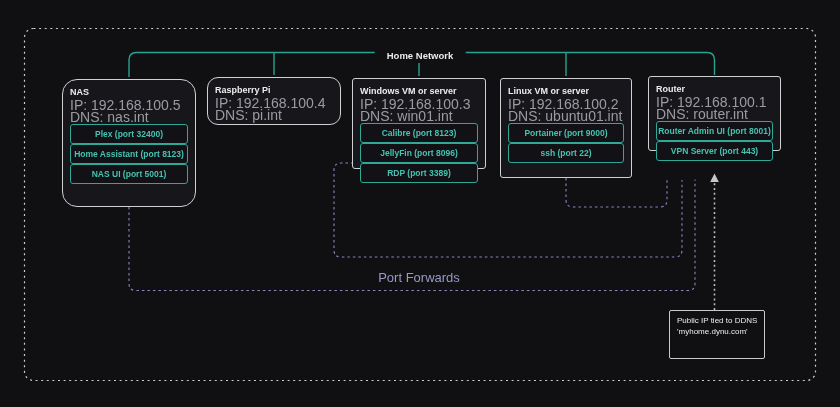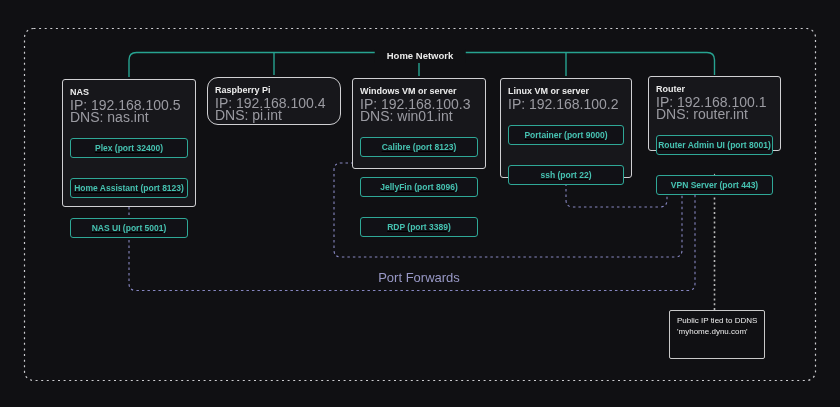--- a/index.html
+++ b/index.html
@@ -26,21 +26,21 @@
     color:#9898c6; font-size:13px; line-height:10px; z-index:2; white-space:nowrap;
   }
 
   .device {
     position:absolute; box-sizing:border-box; z-index:2;
     background:#17171b; border:1px solid #d0d0d3; border-radius:3px;
     padding:6px 7px;
   }
   .dev-title { font-size:9px; font-weight:700; color:#ececec; line-height:12px; margin-bottom:1px; white-space:nowrap; }
   .dev-meta  { font-size:14px; color:#9b9ba2; line-height:12px; white-space:nowrap; }
-  .services  { margin-top:15px; display:flex; flex-direction:column; gap:20px;text-decoration:underline; }
+  .services  { margin-top:1px; display:flex; flex-direction:column; gap:0; }
   .service-btn {
     height:20px; box-sizing:border-box;
     border:1px solid #2fa897; border-radius:3px; background:#111116;
     color:#46c2b1; font-size:8.5px; font-weight:600;
     display:flex; align-items:center; justify-content:center; white-space:nowrap;
   }
 
   .ddns-note {
     position:absolute; left:669px; top:310px; z-index:2;
     box-sizing:border-box; background:#101013;
@@ -64,21 +64,21 @@
     <path class="pf" d="M359 163 H341 Q334 163 334 170 V250 Q334 257 341 257 H675 Q682 257 682 250 V180"></path>
     <path class="pf" d="M129 207 V283.5 Q129 290.5 136 290.5 H688 Q695 290.5 695 283.5 V179.5"></path>
     <path class="pf" d="M566 178 V200 Q566 207 573 207 H660 Q667 207 667 200 V179.5"></path>
 
     <path d="M714.5 310 V183" fill="none" stroke="#bababa" stroke-width="1.6" stroke-dasharray="2 2.8"></path>
     <polygon points="714.5,173.5 710.2,182 718.8,182" fill="#c6c6c6"></polygon>
   </svg>
 
   <div class="net-label">Home Network</div>
 
-  <div class="device" style="left:62px; top:79px; width:134px; height:128px;">
+  <div class="device" style="left:62px; top:79px; width:134px; height:128px;border-radius:15px;">
     <div class="dev-title">NAS</div>
     <div class="dev-meta">IP: 192.168.100.5</div>
     <div class="dev-meta">DNS: nas.int</div>
     <div class="services">
       <div class="service-btn">Plex (port 32400)</div>
       <div class="service-btn">Home Assistant (port 8123)</div>
       <div class="service-btn">NAS UI (port 5001)</div>
     </div>
   </div>
 
@@ -95,20 +95,21 @@
     <div class="services">
       <div class="service-btn">Calibre (port 8123)</div>
       <div class="service-btn">JellyFin (port 8096)</div>
       <div class="service-btn">RDP (port 3389)</div>
     </div>
   </div>
 
   <div class="device" style="left:500px; top:78px; width:132px; height:100px;">
     <div class="dev-title">Linux VM or server</div>
     <div class="dev-meta">IP: 192.168.100.2</div>
+    <div class="dev-meta">DNS: ubuntu01.int</div>
     <div class="services">
       <div class="service-btn">Portainer (port 9000)</div>
       <div class="service-btn">ssh (port 22)</div>
     </div>
   </div>
 
   <div class="device" style="left:648px; top:76px; width:133px; height:75px;">
     <div class="dev-title">Router</div>
     <div class="dev-meta">IP: 192.168.100.1</div>
     <div class="dev-meta">DNS: router.int</div>

